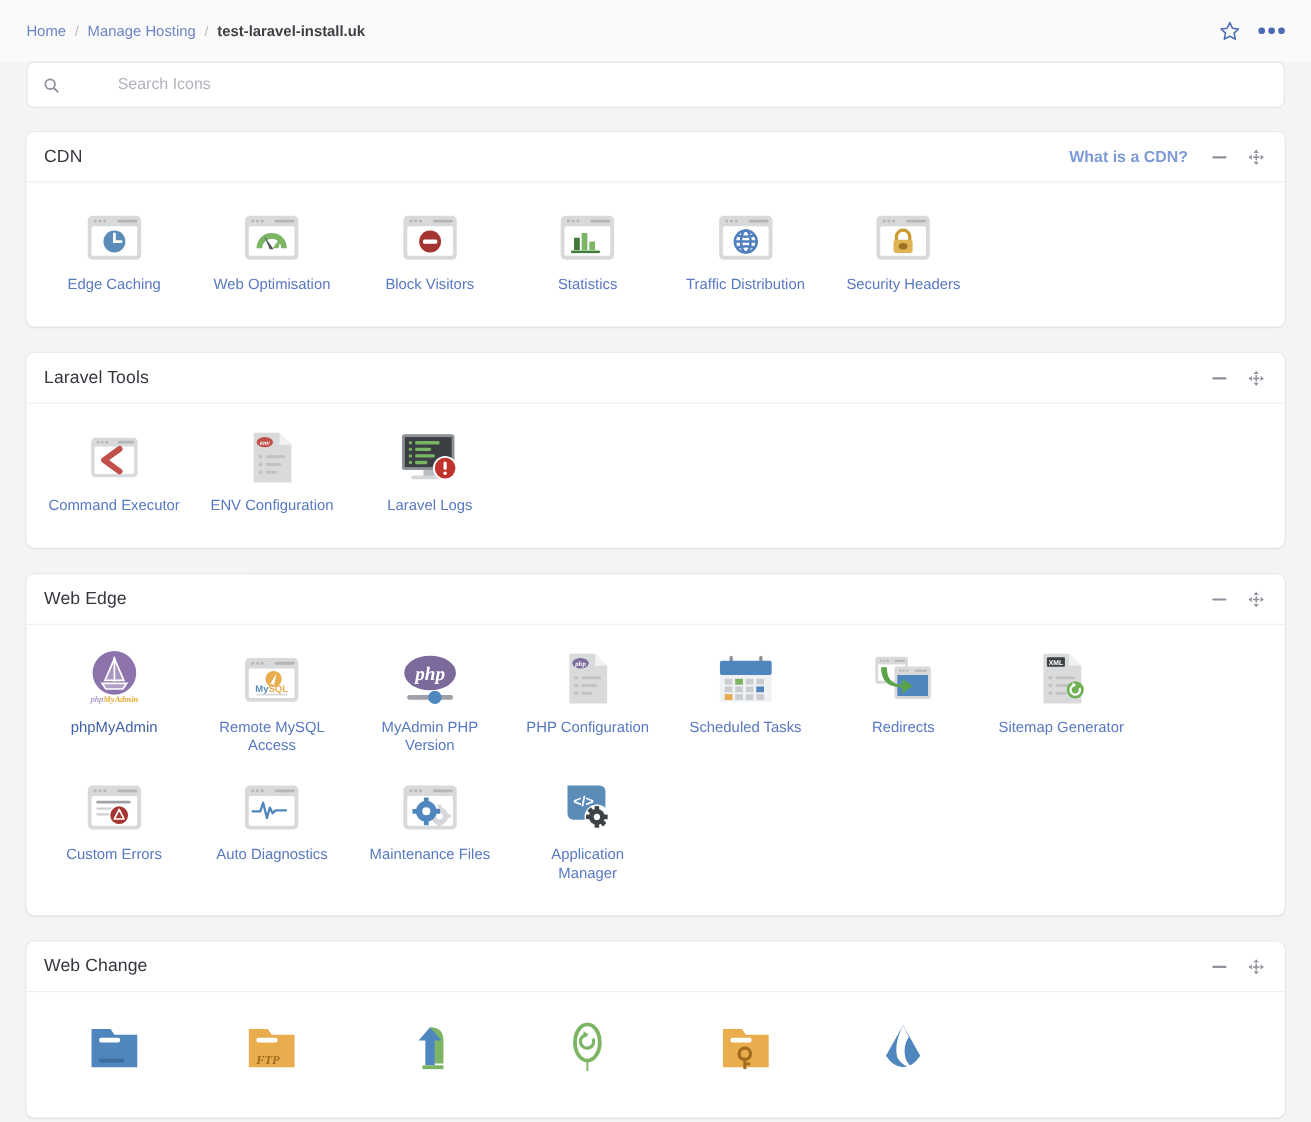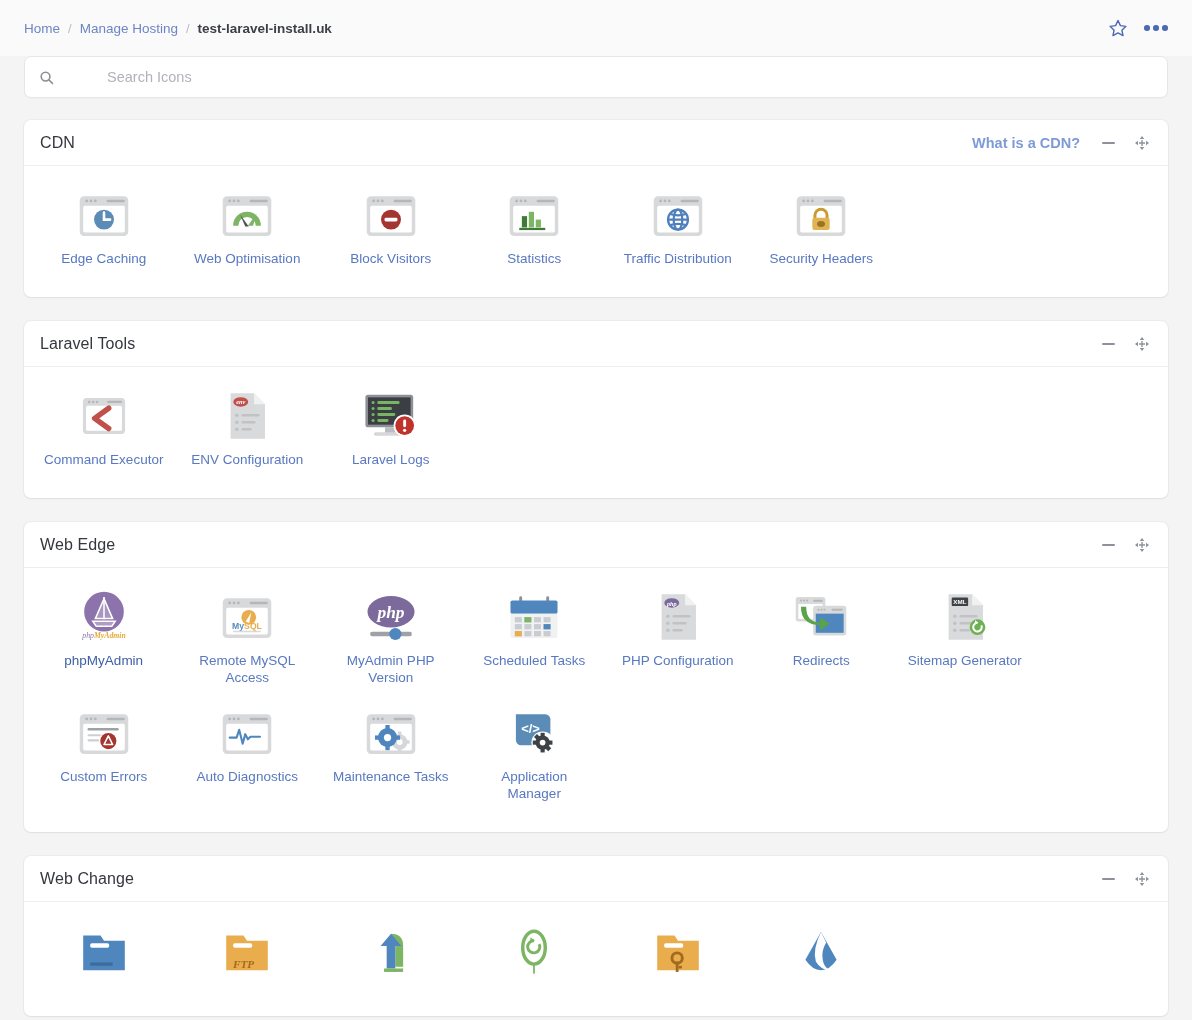--- a/index.html
+++ b/index.html
@@ -373,20 +373,38 @@
       <a class="tile" href="#">
         <span class="art">
           <svg width="54" height="50" viewBox="0 0 62 56">
             <ellipse cx="31" cy="22" rx="27" ry="18" fill="#7b6a9b"></ellipse>
             <text x="31" y="29" font-family="Liberation Serif, serif" font-style="italic" font-weight="bold" font-size="20" text-anchor="middle" fill="#fff">php</text>
             <rect x="7" y="45" width="48" height="5" rx="2.5" fill="#9ea1a6"></rect>
             <circle cx="36" cy="47.5" r="7" fill="#4f86bd"></circle>
           </svg>
         </span>
         <span class="cap">MyAdmin PHP Version</span>
+      </a>
+
+      <a class="tile" href="#">
+        <span class="art">
+          <svg width="46" height="50" viewBox="0 0 54 64">
+            <path d="M6 3h30l14 14v44H6z" fill="#d9dadb"></path>
+            <path d="M36 3l14 14H36z" fill="#f0f1f1"></path>
+            <ellipse cx="19" cy="14" rx="9.5" ry="6" fill="#7b6a9b"></ellipse>
+            <text x="19" y="17.5" font-family="Liberation Serif, serif" font-style="italic" font-weight="bold" font-size="8" fill="#fff" text-anchor="middle">php</text>
+            <circle cx="14" cy="31" r="2.3" fill="#c0c2c4"></circle>
+              <rect x="20" y="29.3" width="23" height="3.4" rx="1.7" fill="#c0c2c4"></rect>
+            <circle cx="14" cy="40" r="2.3" fill="#c0c2c4"></circle>
+              <rect x="20" y="38.3" width="18" height="3.4" rx="1.7" fill="#c0c2c4"></rect>
+            <circle cx="14" cy="49" r="2.3" fill="#c0c2c4"></circle>
+              <rect x="20" y="47.3" width="13" height="3.4" rx="1.7" fill="#c0c2c4"></rect>
+          </svg>
+        </span>
+        <span class="cap">PHP Configuration</span>
       </a>
 
       <a class="tile" href="#">
         <span class="art">
           <svg width="54" height="48" viewBox="0 0 62 54">
             <rect x="14" y="2" width="3.4" height="12" rx="1.7" fill="#8d9199"></rect>
             <rect x="45" y="2" width="3.4" height="12" rx="1.7" fill="#8d9199"></rect>
             <rect x="4" y="7" width="54" height="15" rx="2" fill="#4f86bd"></rect>
             <rect x="4" y="22" width="54" height="28" rx="2" fill="#f0f1f2"></rect>
             <g fill="#c9ccd0">
@@ -406,38 +424,20 @@
             <rect x="20" y="26" width="8" height="6" fill="#7cb563"></rect>
             <rect x="42" y="34" width="8" height="6" fill="#4f86bd"></rect>
             <rect x="9" y="42" width="8" height="6" fill="#e9ad4e"></rect>
           </svg>
         </span>
         <span class="cap">Scheduled Tasks</span>
       </a>
 
       <a class="tile" href="#">
         <span class="art">
-          <svg width="46" height="50" viewBox="0 0 54 64">
-            <path d="M6 3h30l14 14v44H6z" fill="#d9dadb"></path>
-            <path d="M36 3l14 14H36z" fill="#f0f1f1"></path>
-            <ellipse cx="19" cy="14" rx="9.5" ry="6" fill="#7b6a9b"></ellipse>
-            <text x="19" y="17.5" font-family="Liberation Serif, serif" font-style="italic" font-weight="bold" font-size="8" fill="#fff" text-anchor="middle">php</text>
-            <circle cx="14" cy="31" r="2.3" fill="#c0c2c4"></circle>
-              <rect x="20" y="29.3" width="23" height="3.4" rx="1.7" fill="#c0c2c4"></rect>
-            <circle cx="14" cy="40" r="2.3" fill="#c0c2c4"></circle>
-              <rect x="20" y="38.3" width="18" height="3.4" rx="1.7" fill="#c0c2c4"></rect>
-            <circle cx="14" cy="49" r="2.3" fill="#c0c2c4"></circle>
-              <rect x="20" y="47.3" width="13" height="3.4" rx="1.7" fill="#c0c2c4"></rect>
-          </svg>
-        </span>
-        <span class="cap">PHP Configuration</span>
-      </a>
-
-      <a class="tile" href="#">
-        <span class="art">
           <svg width="54" height="48" viewBox="0 0 62 54">
             <rect x="2" y="3" width="34" height="28" rx="3" fill="#d8d9da"></rect>
             <rect x="5" y="11" width="28" height="17" fill="#fff"></rect>
             <circle cx="8" cy="7" r="1.2" fill="#b4b6b8"></circle>
               <circle cx="11.5" cy="7" r="1.2" fill="#b4b6b8"></circle>
               <circle cx="15" cy="7" r="1.2" fill="#b4b6b8"></circle>
             <rect x="22" y="6" width="11" height="2.2" rx="1.1" fill="#b4b6b8"></rect>
             <rect x="22" y="13" width="38" height="34" rx="3" fill="#d8d9da"></rect>
             <rect x="25" y="22" width="32" height="22" fill="#4f86bd"></rect>
             <circle cx="28" cy="17.5" r="1.2" fill="#b4b6b8"></circle>
@@ -526,21 +526,21 @@
             <g fill="#4f86bd">
               <circle cx="26" cy="29" r="11"></circle>
                 <circle cx="26" cy="29" r="4.2" fill="#fff"></circle>
               <rect x="23.5" y="14.5" width="5" height="6"></rect>
                 <rect x="23.5" y="37.5" width="5" height="6"></rect>
               <rect x="11.5" y="26.5" width="6" height="5"></rect>
                 <rect x="34.5" y="26.5" width="6" height="5"></rect>
             </g>
           </svg>
         </span>
-        <span class="cap">Maintenance Tasks</span>
+        <span class="cap">Maintenance Files</span>
       </a>
 
       <a class="tile" href="#">
         <span class="art">
           <svg width="50" height="48" viewBox="0 0 58 54">
             <path d="M8 4 h34 a6 6 0 0 1 6 6 v30 h-34 a6 6 0 0 1 -6 -6 z" fill="#5b8cb8"></path>
             <text x="25" y="26" font-family="Liberation Sans, sans-serif" font-weight="bold" font-size="15" fill="#fff" text-anchor="middle">&lt;/&gt;</text>
             <circle cx="39" cy="37" r="13" fill="#fff"></circle>
             <g fill="#3d4247">
               <circle cx="39" cy="37" r="8.4"></circle>

